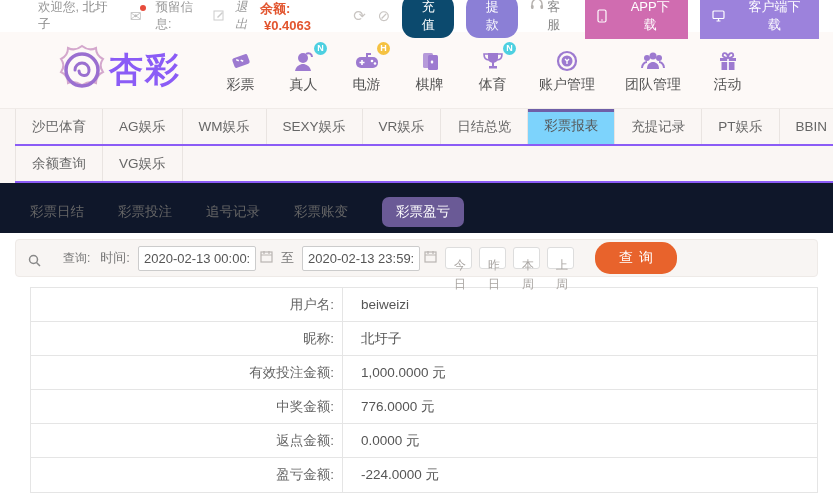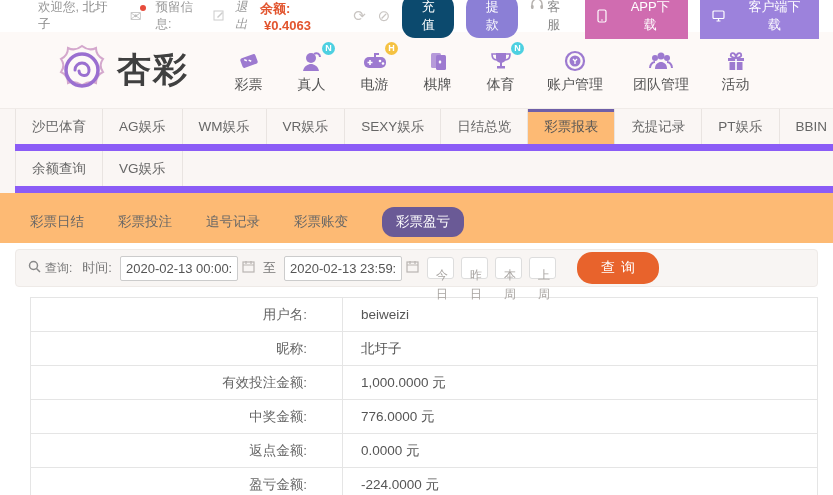--- a/index.html
+++ b/index.html
@@ -28,73 +28,73 @@
   .dl-btn { border:none; color:#fff; font-size:13px; padding:5px 12px; border-radius:0;
     margin-left:12px; cursor:pointer; display:inline-flex; align-items:center; gap:17px;
     font-family:inherit; }
   .dl-btn.app { background:#d06cb0; }
   .dl-btn.client { background:#9c82dc; }
 
   
   .header { height:76px; background:#fdf9f7; display:flex; align-items:center;
     padding-left:55px; }
   .logo { display:flex; align-items:center; cursor:pointer; }
-  .logo-name { font-size:34px; font-weight:bold; color:#404040; margin-left:8px;
+  .logo-name { font-size:34px; font-weight:bold; color:#8b5cf6; 
     letter-spacing:2px; font-family:"Liberation Serif","DejaVu Serif",serif; }
   .nav { display:flex; margin-left:28px; }
   .nav-item { width:63px; text-align:center; cursor:pointer; position:relative; }
   .nav-item.wide { width:86px; }
   .nav-ico { height:26px; display:flex; align-items:flex-end; justify-content:center;
     position:relative; }
   .nav-label { font-size:14px; color:#555; margin-top:4px; }
   .badge { position:absolute; top:-4px; right:8px; min-width:13px; height:13px;
     border-radius:50%; font-size:9px; line-height:13px; color:#fff; text-align:center;
     font-weight:bold; }
   .badge.n { background:#4dd0e1; }
   .badge.h { background:#f5c242; }
 
   
   .tabstrip { background:#faf6f4; border-top:1px solid #f0ebe8; padding-left:15px; }
-  .tabrow { display:flex; border-bottom:7px solid #8b5cf6; }
+  .tabrow { display:flex; border-bottom:2px solid #8b5cf6; }
   .tab { padding:0 16px; height:35px; line-height:35px; font-size:13.5px; color:#666;
     border-right:1px solid #e9e4e1; cursor:pointer; white-space:nowrap; }
   .tabrow .tab:first-child { border-left:1px solid #e9e4e1; }
-  .tab.active { background:#fdba74; box-shadow:inset 0 3px 0 #6f5fa8; color:#555; }
-
-  
-  .subtabs { background:#fdba74; padding:14px 0 6px 30px; display:flex; align-items:flex-start; }
+  .tab.active { background:#7dd3fc; box-shadow:inset 0 3px 0 #6f5fa8; color:#555;font-family:Liberation Mono, monospace; }
+
+  
+  .subtabs { background:#0f172a; padding:14px 0 6px 30px; display:flex; align-items:flex-start; }
   .subtab { font-size:13.5px; color:#666; margin-right:34px; cursor:pointer;
     padding:6px 0; }
-  .subtab.active { background:#6a5a96; color:#fff; padding:6px 14px; border-radius:12px;
+  .subtab.active { background:#6a5a96; color:#fff; padding:6px 14px; border-radius:7px;
     margin-right:20px; }
 
   
   .querybar { margin:6px 15px 0 15px; background:#f8f5f3; border:1px solid #eeeae7;
     border-radius:4px; height:38px; display:flex; align-items:center; padding:0 12px;
     font-size:13px; color:#777; }
-  .q-label { display:flex; align-items:flex-start; gap:4px; font-size:12px; margin-right:10px; }
+  .q-label { display:flex; align-items:flex-end; gap:22px; font-size:12px; margin-right:10px; }
   .t-label { margin-right:8px; }
   .date-input { width:118px; height:25px; border:1px solid #ccc; border-radius:2px;
     font-size:13px; color:#555; padding:0 5px; background:#fff; font-family:inherit; }
   .cal-ico { color:#b9b5b2; margin:0 8px 0 4px; }
   .to-label { margin-right:8px; }
   .quick { width:27px; height:22px; background:#fff; border:1px solid #ddd;
     border-radius:3px; color:#a9a5a2; font-size:12px; line-height:19px; text-align:center;
     margin-right:7px; cursor:pointer; word-break:break-all; overflow:visible;
     font-family:inherit; padding:8px; }
   .submit-btn { background:#e8632c; color:#fff; border:none; border-radius:15px;
     font-size:14px; letter-spacing:6px; padding:7px 18px 7px 24px; margin-left:14px;
     cursor:pointer; font-family:inherit; }
 
   
   .report { margin:10px 15px 0 30px; border:1px solid #e5e5e5; }
   .r-row { display:flex; height:34px; line-height:33px; border-bottom:1px solid #e5e5e5;
     font-size:13.5px; }
   .r-row:last-child { border-bottom:none; }
-  .r-label { width:312px; text-align:right; padding-right:35px; color:#666;
+  .r-label { width:312px; text-align:right; padding-right:8px; color:#666;
     border-right:1px solid #e5e5e5; }
   .r-value { padding-left:18px; color:#555; }
 </style>
 </head>
 <body>
 
 <div class="topbar">
   <span class="welcome">
     <span>欢迎您,</span> <b>北圩子</b>
   </span>
@@ -248,22 +248,22 @@
         <div class="nav-label">活动</div>
       </div>
     </div>
 </div>
 
 <div class="tabstrip">
   <div class="tabrow" id="tabrow1">
       <div class="tab">沙巴体育</div>
       <div class="tab">AG娱乐</div>
       <div class="tab">WM娱乐</div>
+      <div class="tab">SEXY娱乐</div>
       <div class="tab">VR娱乐</div>
-      <div class="tab">SEXY娱乐</div>
       <div class="tab">日结总览</div>
       <div class="tab active">彩票报表</div>
       <div class="tab">充提记录</div>
       <div class="tab">PT娱乐</div>
       <div class="tab">BBIN</div>
     </div>
   <div class="tabrow" id="tabrow2">
       <div class="tab">余额查询</div>
       <div class="tab">VG娱乐</div>
     </div>

